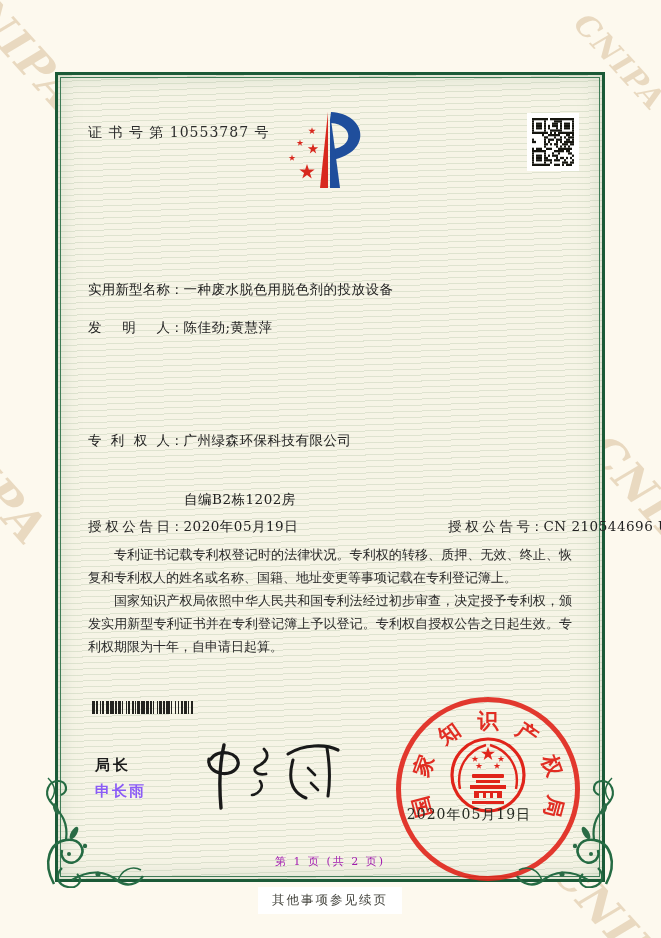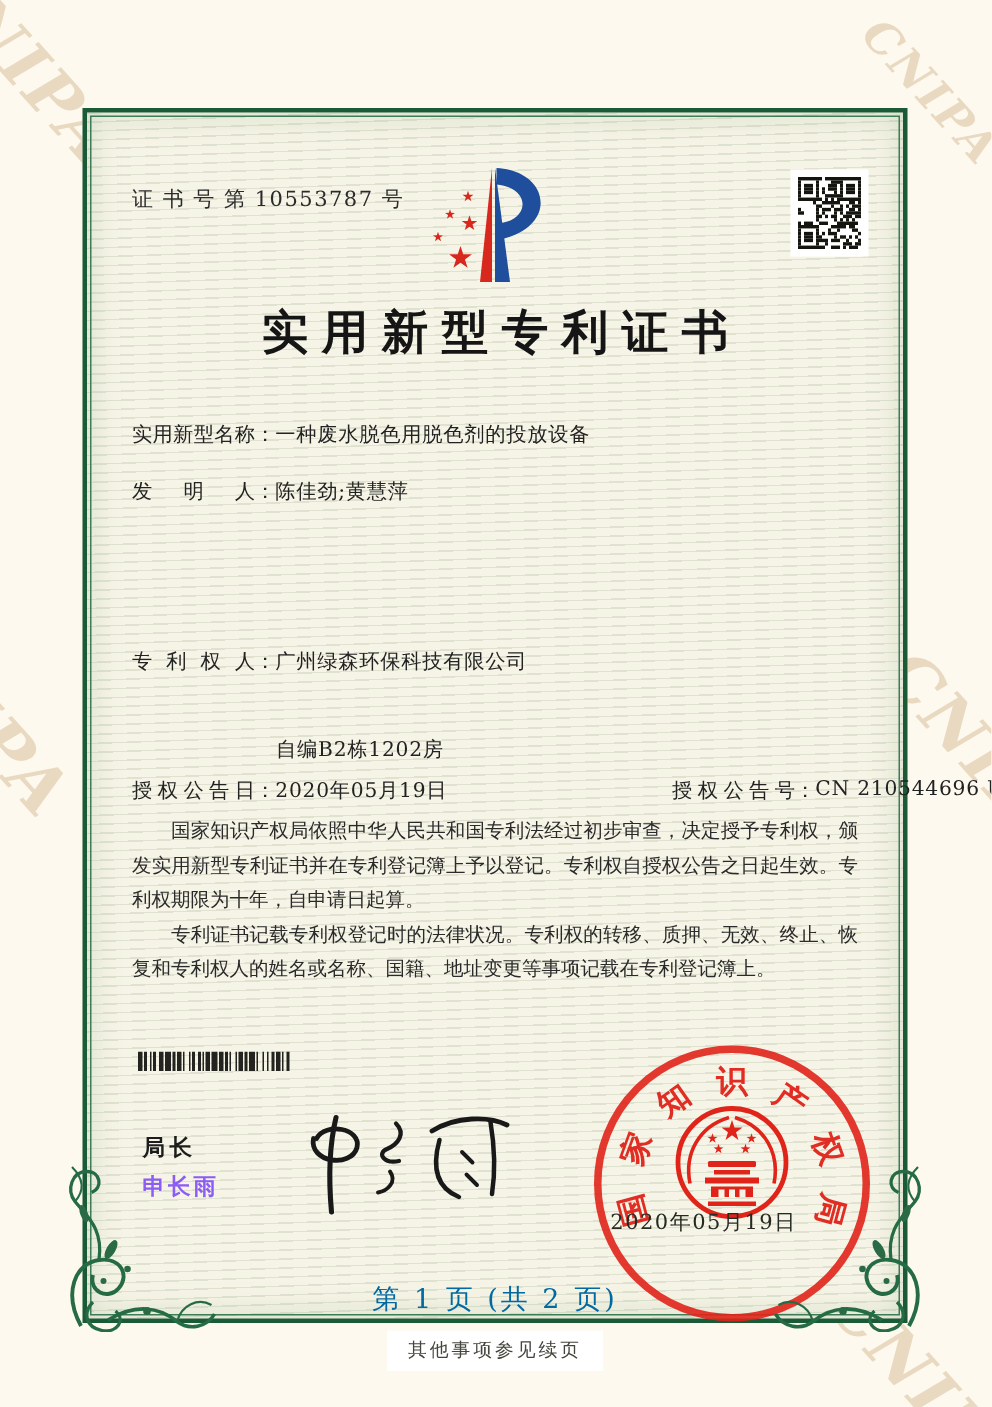--- a/index.html
+++ b/index.html
@@ -118,21 +118,21 @@
     font-family:"DejaVu Serif","Liberation Serif",serif;
   }
   .emblem{position:absolute;left:52px;top:36px;z-index:4;}
   .seal-date{
     position:absolute;left:398px;top:806px;width:142px;z-index:5;
     text-align:center;font-size:14px;letter-spacing:1px;color:#252a22;
   }
   
   .page-num{
     position:absolute;left:55px;top:854px;width:550px;z-index:3;
-    text-align:center;font-size:18px;letter-spacing:2px;color:#0369a1;
+    text-align:center;font-size:11px;letter-spacing:2px;color:#a21caf;
   }
   .footer-note{
     position:absolute;left:258px;top:887px;z-index:3;
     background:#ffffff;padding:5px 14px;
     font-size:12.5px;letter-spacing:2px;color:#45453e;
   }
   
   .orn{position:absolute;top:746px;width:110px;height:142px;z-index:5;}
   .orn.left{left:40px;}
   .orn.right{left:510px;transform:scaleX(-1);}
@@ -409,42 +409,41 @@
           <rect x="22" y="40" width="2" height="2"></rect>
           <rect x="24" y="40" width="2" height="2"></rect>
           <rect x="26" y="40" width="2" height="2"></rect>
           <rect x="30" y="40" width="2" height="2"></rect>
           <rect x="34" y="40" width="2" height="2"></rect>
           <rect x="36" y="40" width="2" height="2"></rect>
           <rect x="38" y="40" width="2" height="2"></rect>
         </svg></span>
   </div>
 
-  <div class="title">实用新型专利证书</div>
 
   <div class="row r1">
     <span class="lab">实用新型名称</span><span class="colon">：</span><span class="val">一种废水脱色用脱色剂的投放设备</span>
   </div>
   <div class="row r2">
     <span class="lab">发明人</span><span class="colon">：</span><span class="val">陈佳劲;黄慧萍</span>
   </div>
   <div class="row r5">
     <span class="lab">专利权人</span><span class="colon">：</span><span class="val">广州绿森环保科技有限公司</span>
   </div>
   <div class="addr2">自编B2栋1202房</div>
   <div class="row r7">
     <span class="lab">授权公告日</span><span class="colon">：</span><span class="val">2020年05月19日</span>
     <span class="pair2">
       <span class="lab2">授权公告号</span><span class="colon">：</span><span class="val">CN 210544696 U</span>
     </span>
   </div>
 
   <div class="paras">
+    <p>专利证书记载专利权登记时的法律状况。专利权的转移、质押、无效、终止、恢复和专利权人的姓名或名称、国籍、地址变更等事项记载在专利登记簿上。</p>
     <p>国家知识产权局依照中华人民共和国专利法经过初步审查，决定授予专利权，颁发实用新型专利证书并在专利登记簿上予以登记。专利权自授权公告之日起生效。专利权期限为十年，自申请日起算。</p>
-    <p>专利证书记载专利权登记时的法律状况。专利权的转移、质押、无效、终止、恢复和专利权人的姓名或名称、国籍、地址变更等事项记载在专利登记簿上。</p>
   </div>
 
   <div class="barcode">
       <i class="bar" style="width: 2.6px;"></i>
       <i style="width: 1.3px;"></i>
       <i class="bar" style="width: 2.6px;"></i>
       <i style="width: 1.3px;"></i>
       <i class="bar" style="width: 1.3px;"></i>
       <i style="width: 1.3px;"></i>
       <i class="bar" style="width: 1.3px;"></i>

